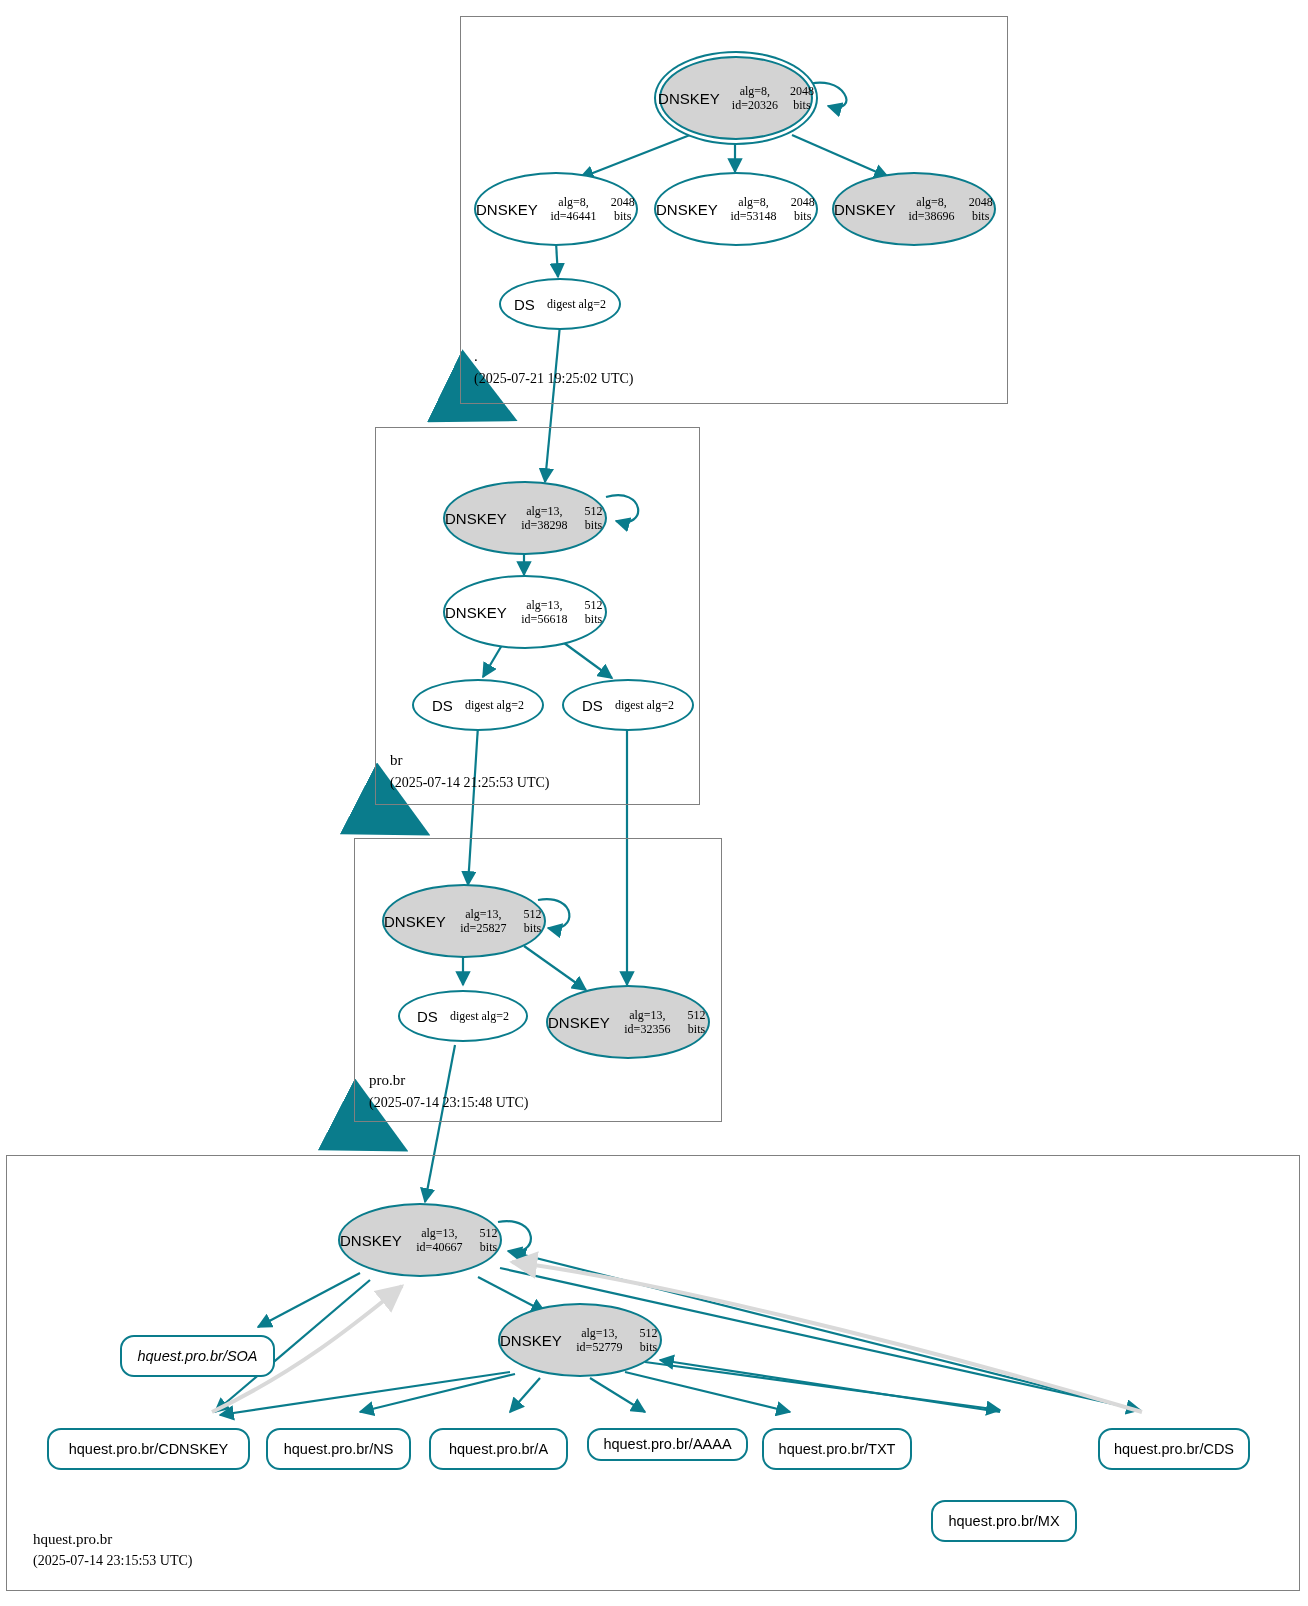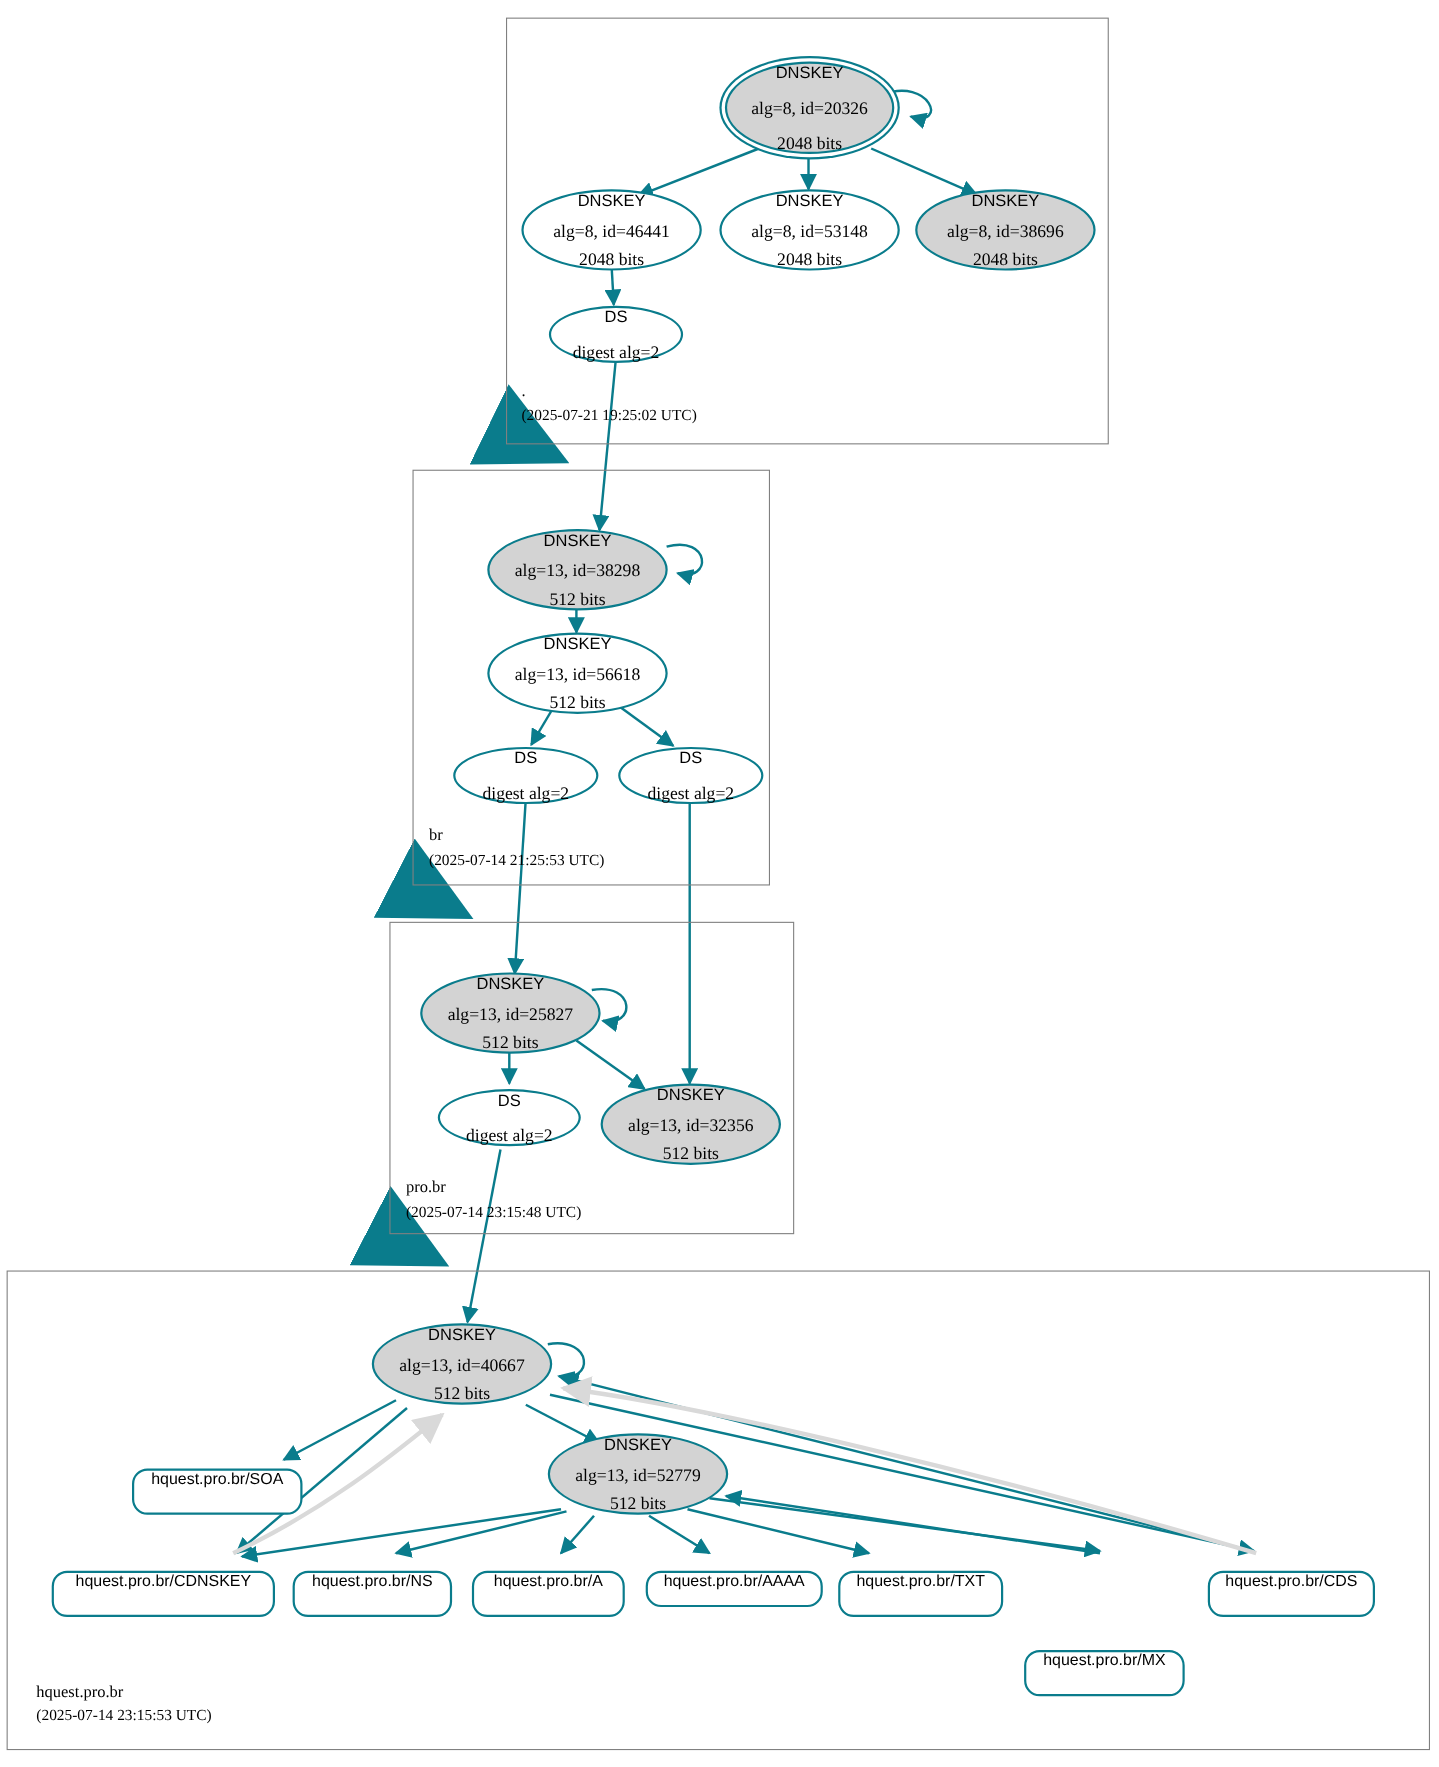--- a/index.html
+++ b/index.html
@@ -42,26 +42,26 @@
     position: absolute;
     color: #000000;
     font-family: "Liberation Serif", serif;
     font-size: 14px;
     white-space: nowrap;
   }
   .node {
     position: absolute;
     box-sizing: border-box;
     display: flex;
-    flex-direction: column;
     align-items: center;
-    justify-content: space-between;
+    justify-content: center;
     text-align: center;
     border: 2px solid #0a7c8c;
     color: #000000;
+    gap: 12px;
   }
   .node.ellipse {
     border-radius: 50%;
   }
   .node.filled {
     background: #d3d3d3;
   }
   .node.plain {
     background: #ffffff;
   }
@@ -73,21 +73,21 @@
     background: #ffffff;
   }
   .node-title {
     font-family: "Liberation Sans", sans-serif;
     font-size: 15px;
     line-height: 17px;
     color: #000000;
   }
   .node-sub {
     font-family: "Liberation Serif", serif;
-    font-size: 16px;
+    font-size: 12px;
     line-height: 14px;
     color: #000000;
   }
   .rrset-label {
     font-family: "Liberation Sans", sans-serif;
     font-size: 14.5px;
     line-height: 17px;
     color: #000000;
     white-space: nowrap;
   }
@@ -268,21 +268,21 @@
     <div class="node-sub">alg=13, id=40667</div>
     <div class="node-sub">512 bits</div>
   </div>
 
   <div class="node ellipse filled" style="left:498px; top:1303px; width:164px; height:74px;">
     <div class="node-title">DNSKEY</div>
     <div class="node-sub">alg=13, id=52779</div>
     <div class="node-sub">512 bits</div>
   </div>
 
-  <div class="node rrset" style="left:120px; top:1335px; width:155px; height:42px;">
+  <div class="node rrset" style="left:120px; top:1335px; width:155px; height:42px;font-style:italic;">
     <div class="rrset-label">hquest.pro.br/SOA</div>
   </div>
 
   <div class="node rrset" style="left:47px; top:1428px; width:203px; height:42px;">
     <div class="rrset-label">hquest.pro.br/CDNSKEY</div>
   </div>
 
   <div class="node rrset" style="left:266px; top:1428px; width:145px; height:42px;">
     <div class="rrset-label">hquest.pro.br/NS</div>
   </div>

